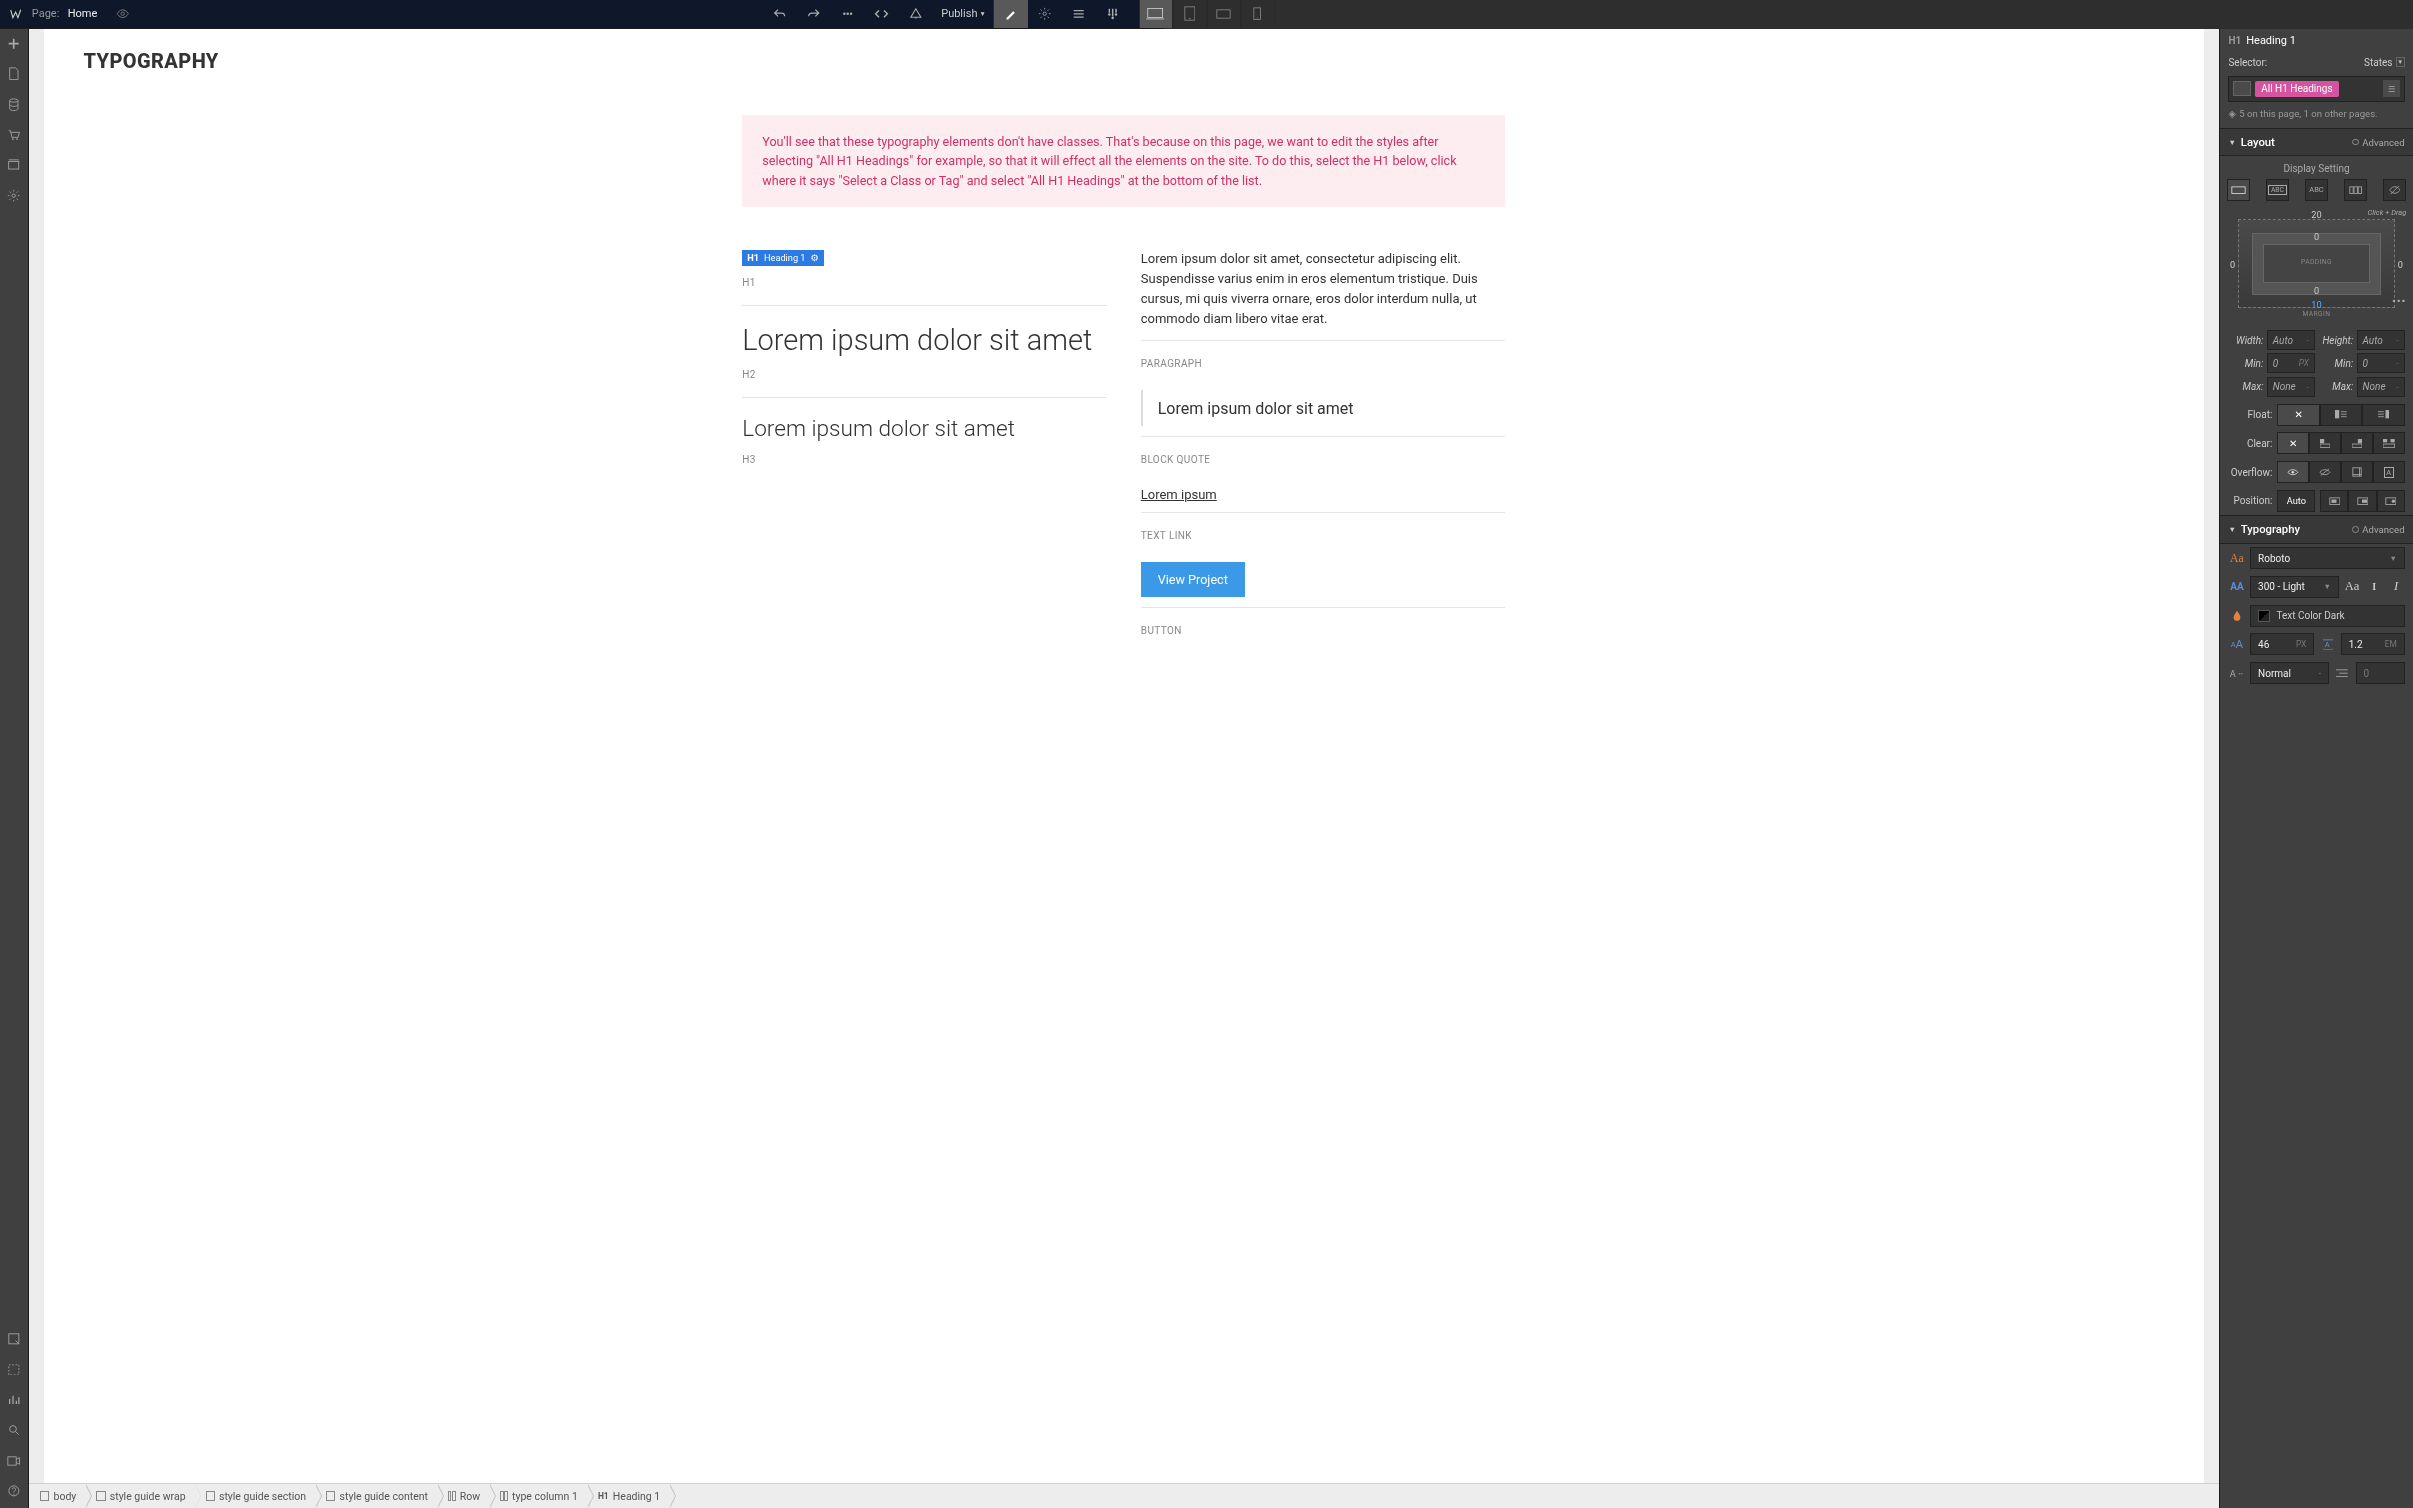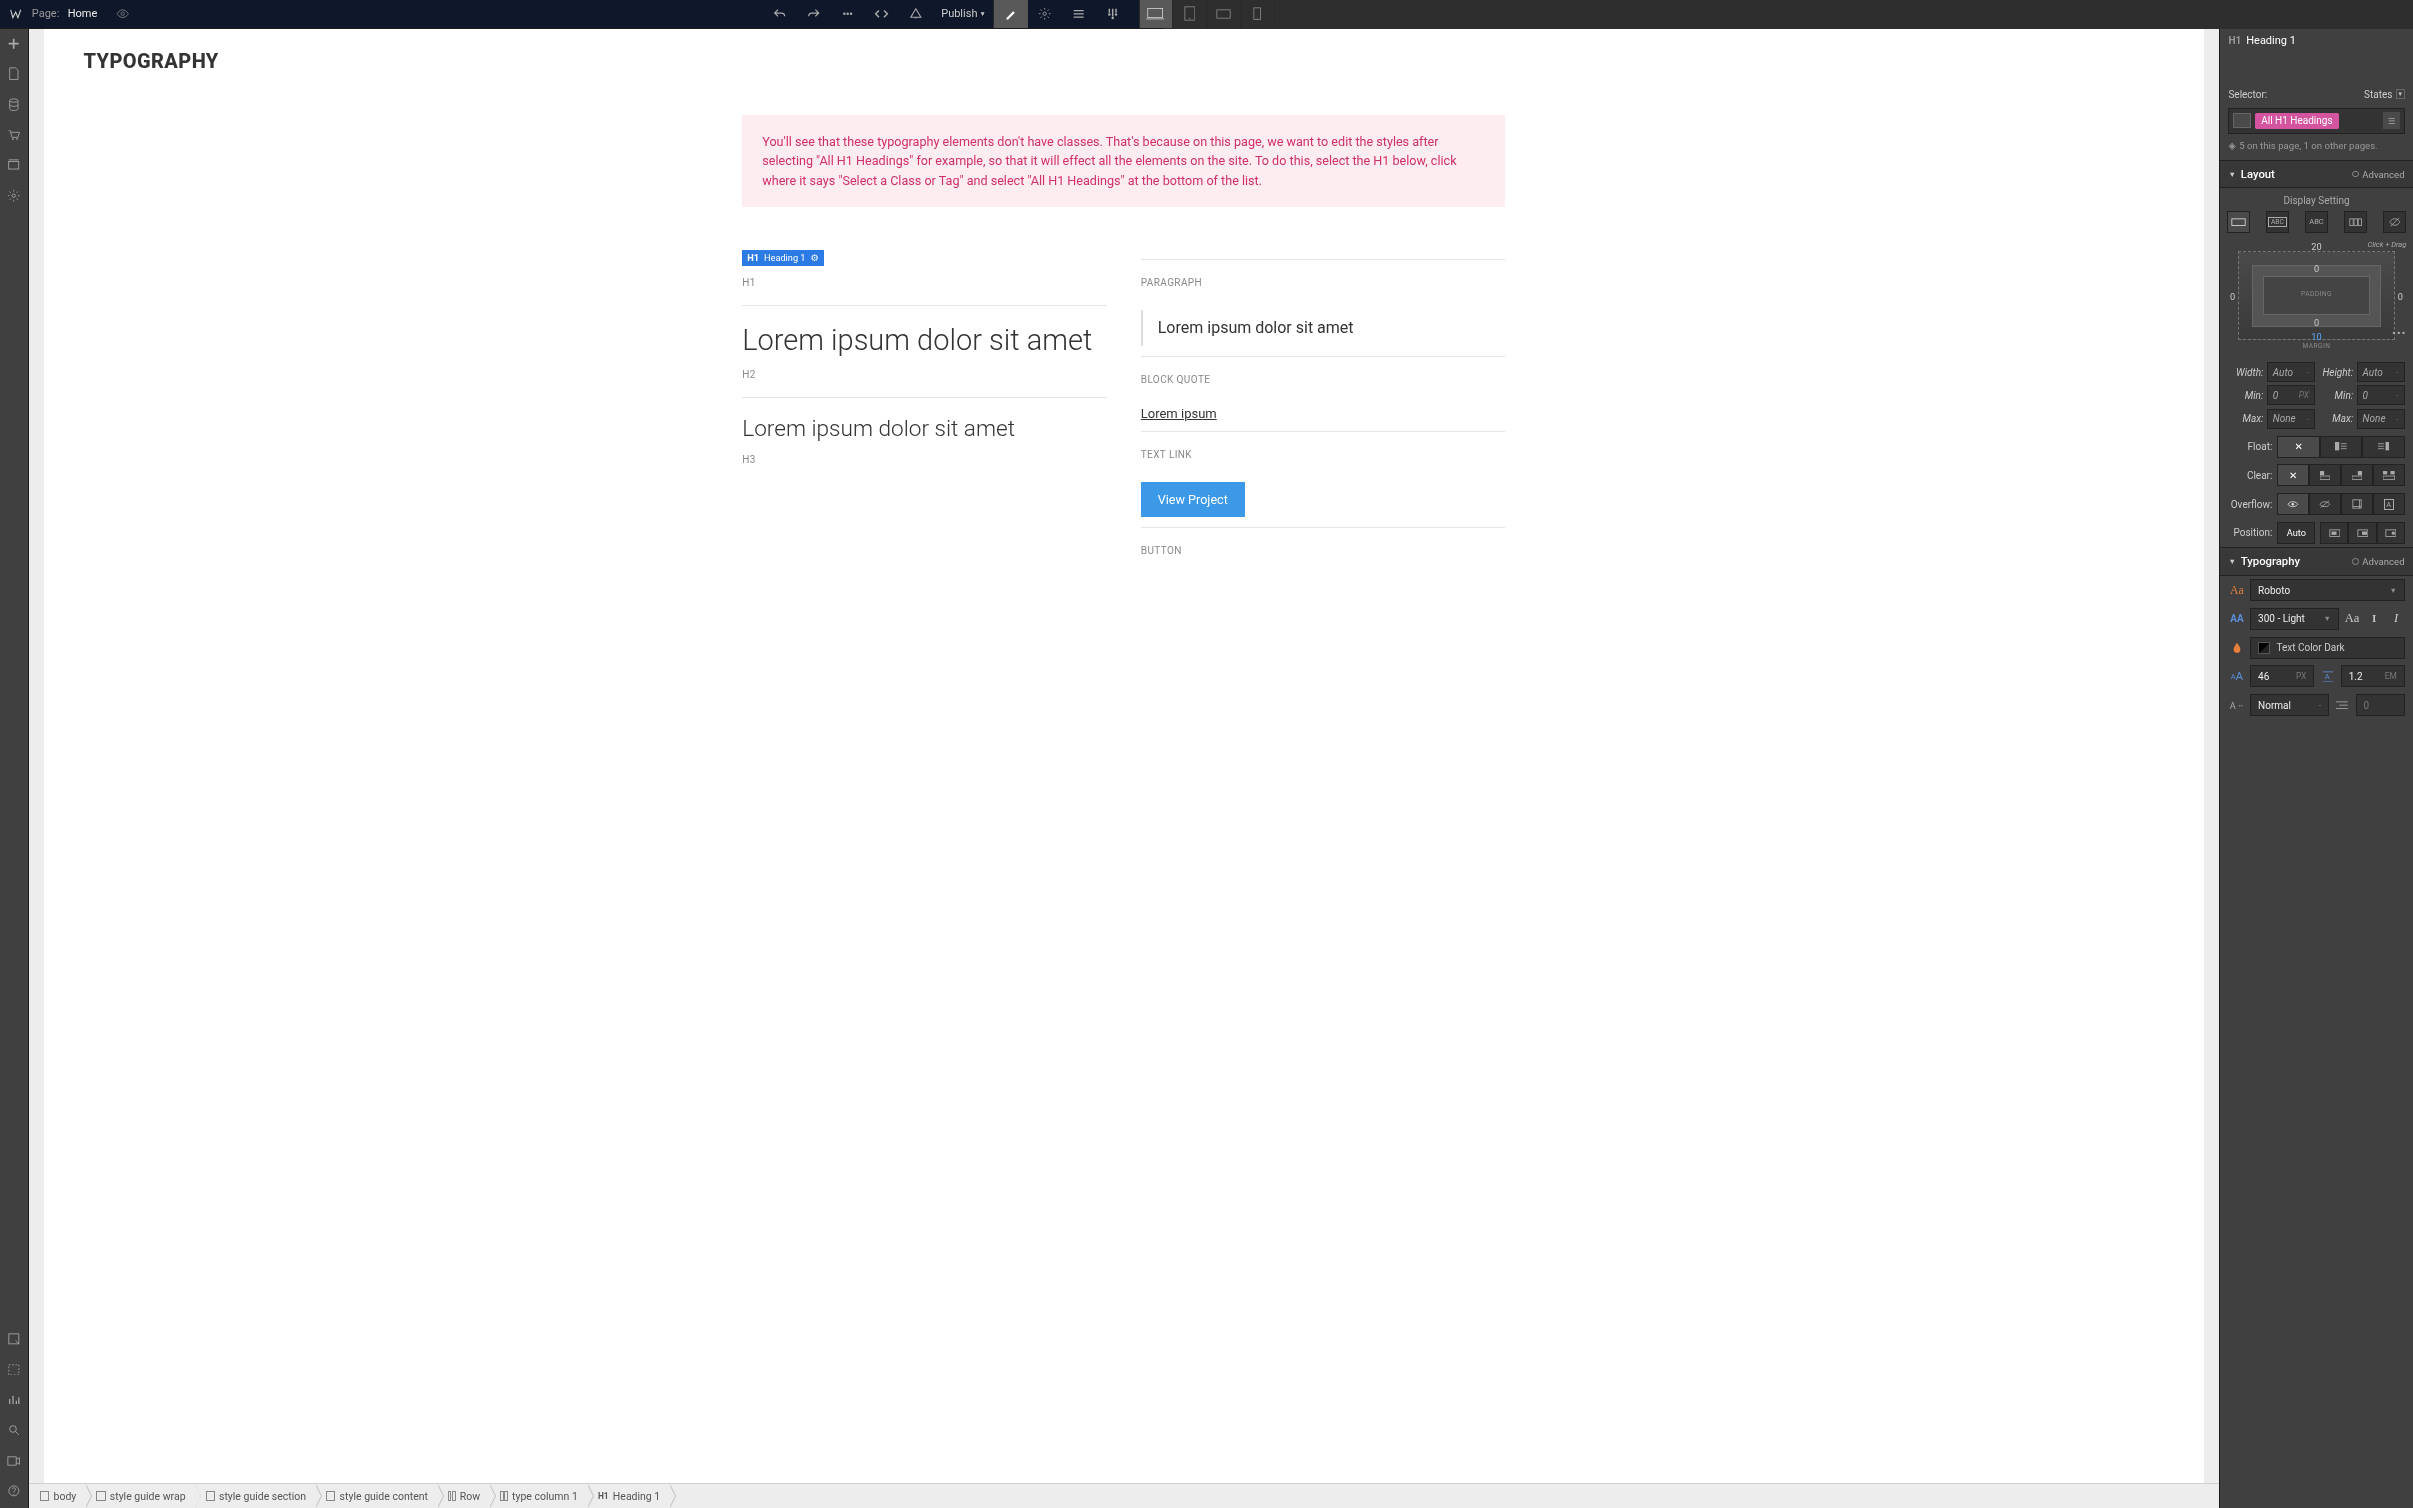--- a/index.html
+++ b/index.html
@@ -52,21 +52,21 @@
 .crumb { display:flex; align-items:center; gap:4.2px; padding:0 8.4px 0 11.7px; height:100%; position:relative; cursor:pointer;}
 .crumb::after { content:''; position:absolute; right:-6.7px; top:0; width:0; height:0; border-top:12.6px solid transparent; border-bottom:12.6px solid transparent; border-left:6.7px solid #ededed; z-index:2;}
 .crumb::before { content:''; position:absolute; right:-7.5px; top:0; width:0; height:0; border-top:12.6px solid transparent; border-bottom:12.6px solid transparent; border-left:6.7px solid #c0c0c0; z-index:1;}
 .crumb-icon { width:9.2px; height:9.2px; border:0.8px solid #888; }
 
 
 .right-panel { position:absolute; right:0; top:28.5px; bottom:0; width:194px; background:#404040; color:#ccc; font-size:10px; overflow-y:auto; border-left:0.8px solid #1a1a1a;}
 .rp-row { display:flex; align-items:center; padding:5px 8.4px; gap:5px;}
 .rp-title { font-size:11px; color:#fff;}
 .rp-sub { color:#999;}
-.sel-row { padding:5px 8.4px; display:flex; align-items:center; justify-content:space-between;margin-top:32px;}
+.sel-row { padding:5px 8.4px; display:flex; align-items:center; justify-content:space-between;}
 .selector-box { margin:3.4px 8.4px; background:#333; border:0.8px solid #222; padding:3.4px; display:flex; align-items:center; gap:3.4px;}
 .selector-box .dev-icon { width:18.4px; height:15px; border:0.8px solid #666; background:#4a4a4a;}
 .tag-pill { background:#d454a0; color:#fff; padding:2.5px 6.7px; font-size:10px; border-radius:1.7px;}
 .sel-extra { width:17px; height:17px; background:#4a4a4a; margin-left:auto; display:flex; align-items:center; justify-content:center; color:#aaa; font-size:8.4px;}
 .count-row { padding:3.4px 8.4px 8.4px; color:#999; font-size:9.6px; display:flex; align-items:center; gap:3.4px;}
 
 .section-hdr { display:flex; align-items:center; padding:6.7px 8.4px; background:#383838; border-top:0.8px solid #222; border-bottom:0.8px solid #222; cursor:pointer;}
 .section-hdr .tri { margin-right:5px; font-size:7.5px;}
 .section-hdr .name { color:#fff; font-size:11.3px; font-weight:500;}
 .section-hdr .adv { margin-left:auto; color:#aaa; font-size:9.6px; display:flex; align-items:center; gap:3.4px;}
@@ -320,20 +320,21 @@
           </div>
           <div class="label-small">H1</div>
           <div class="divider"></div>
           <div class="h2-text">Lorem ipsum dolor sit amet</div>
           <div class="label-small">H2</div>
           <div class="divider"></div>
           <div class="h3-text">Lorem ipsum dolor sit amet</div>
           <div class="label-small">H3</div>
         </div>
         <div class="col">
+          <div class="para">Lorem ipsum dolor sit amet, consectetur adipiscing elit. Suspendisse varius enim in eros elementum tristique. Duis cursus, mi quis viverra ornare, eros dolor interdum nulla, ut commodo diam libero vitae erat.</div>
           <div class="divider"></div>
           <div class="label-small">PARAGRAPH</div>
           <div style="height:15px"></div>
           <div class="bq">Lorem ipsum dolor sit amet</div>
           <div class="divider"></div>
           <div class="label-small">BLOCK QUOTE</div>
           <div style="height:15px"></div>
           <a class="link">Lorem ipsum</a>
           <div class="divider"></div>
           <div class="label-small">TEXT LINK</div>

